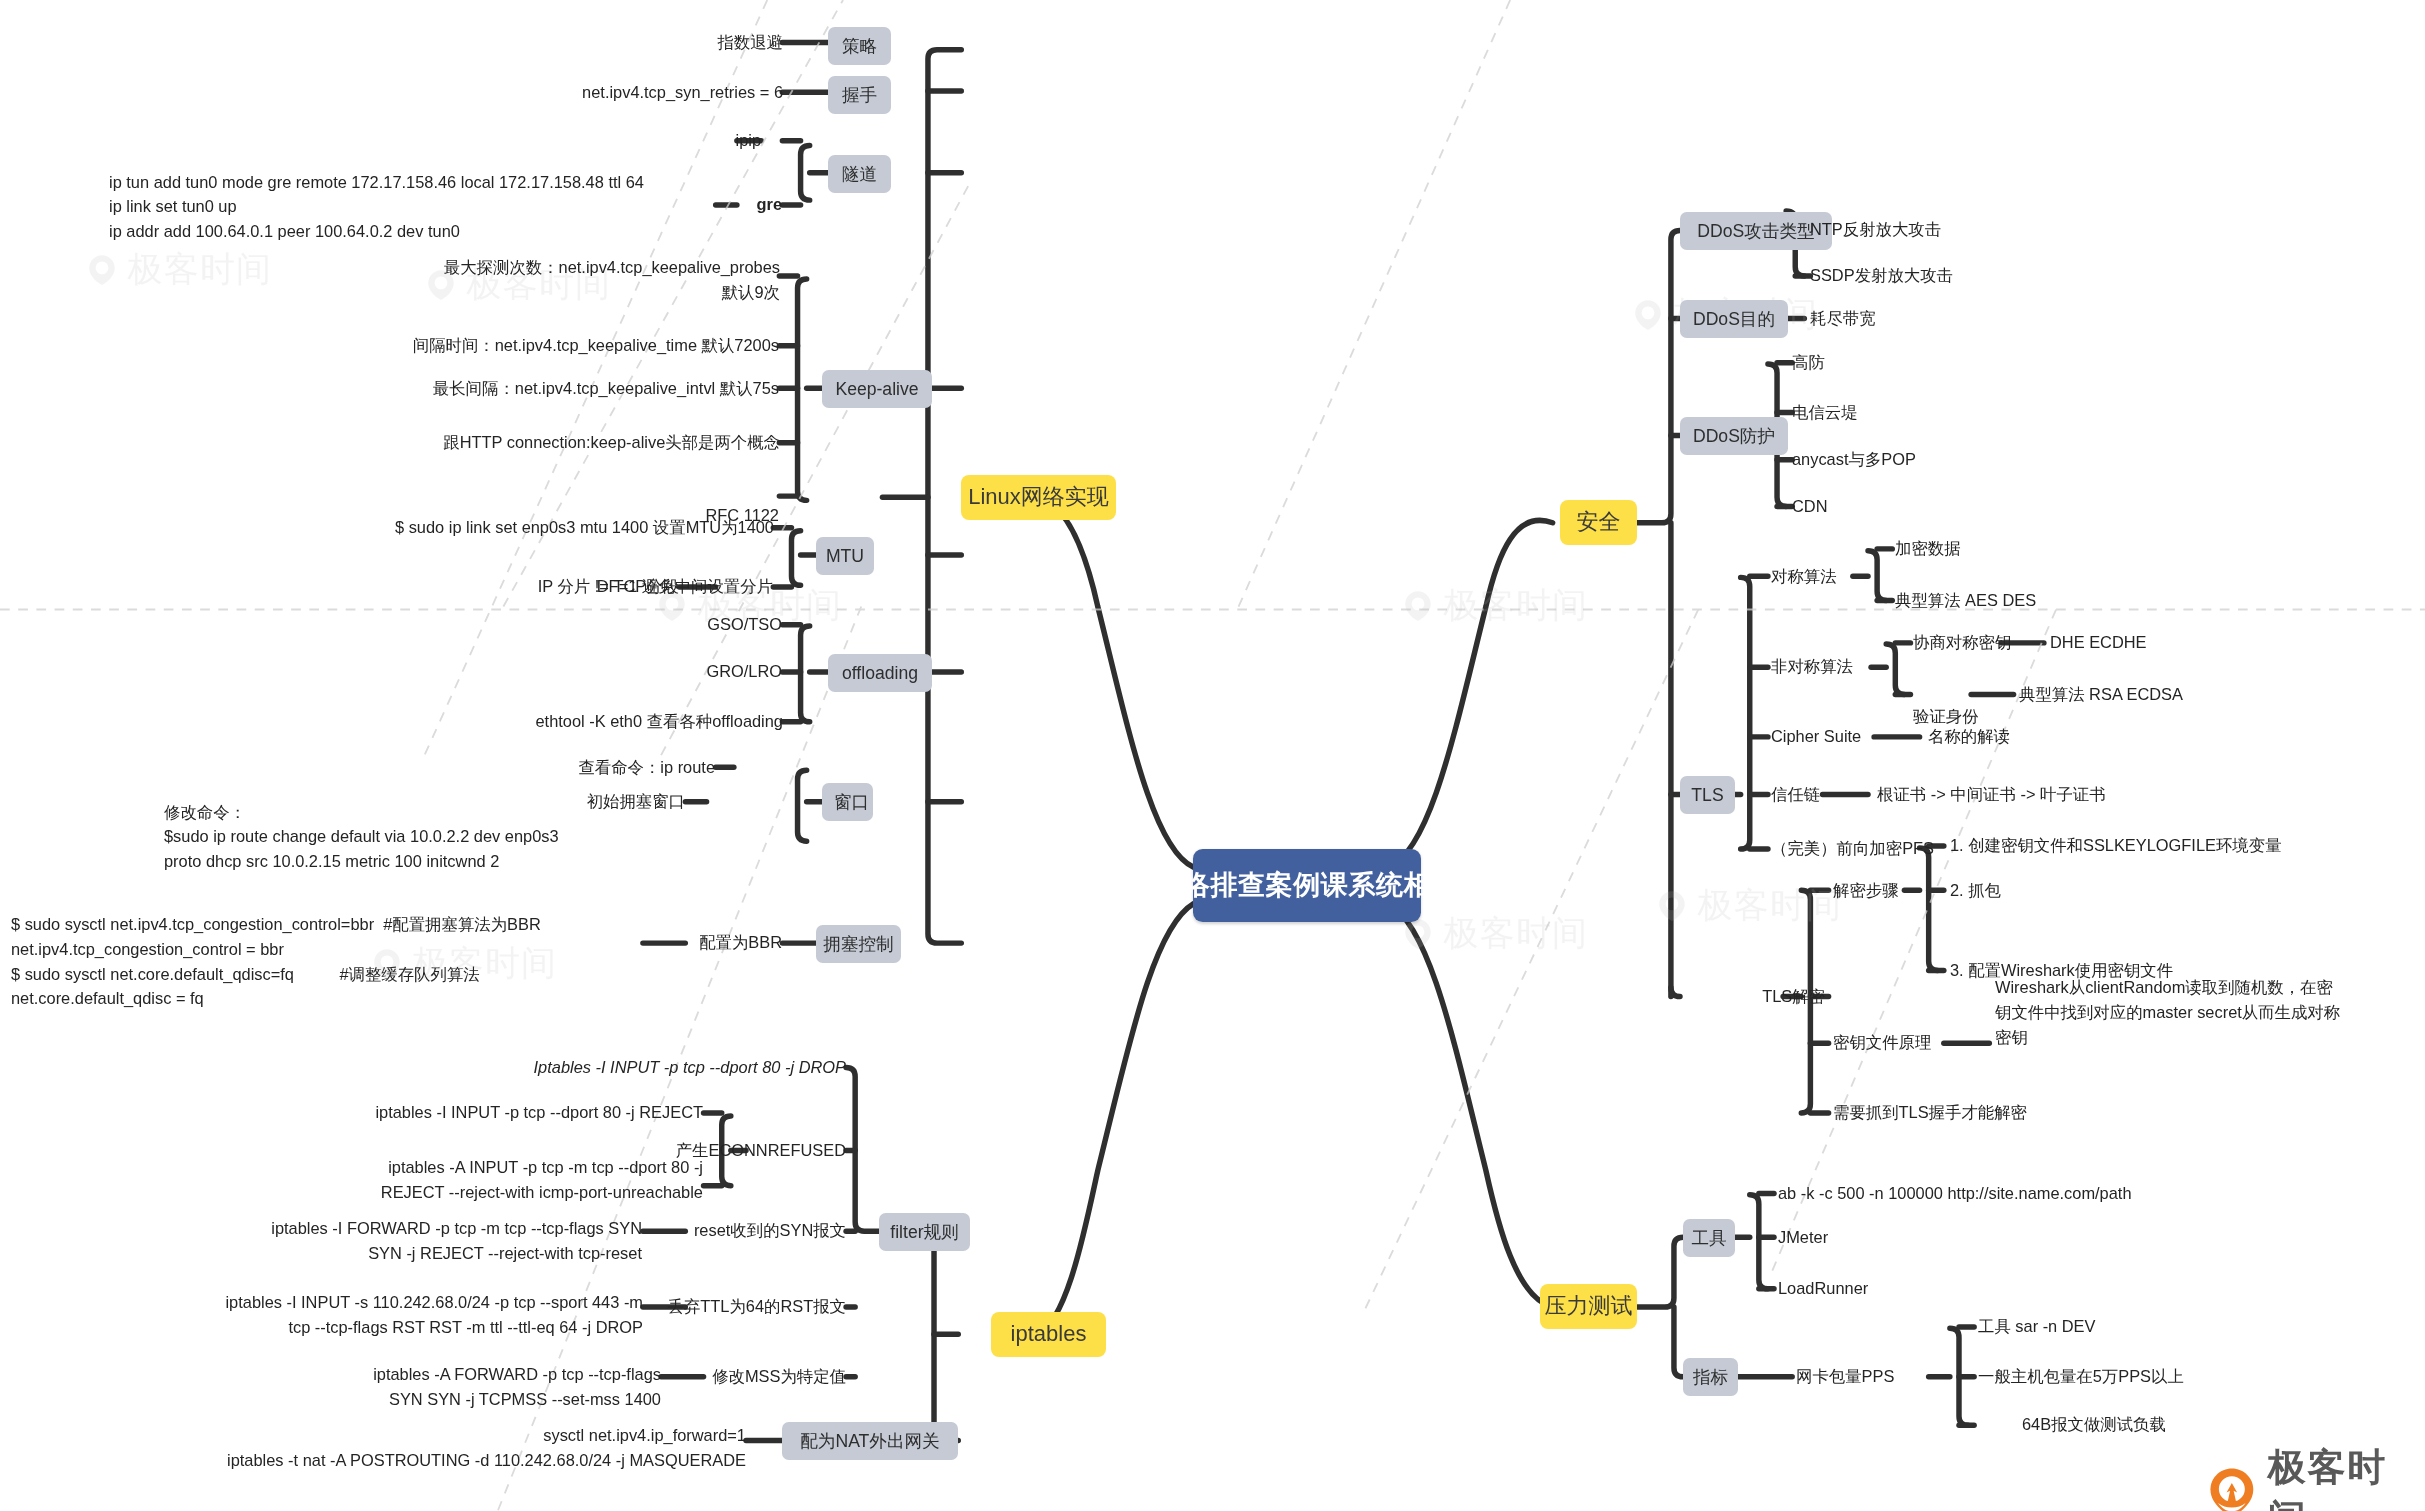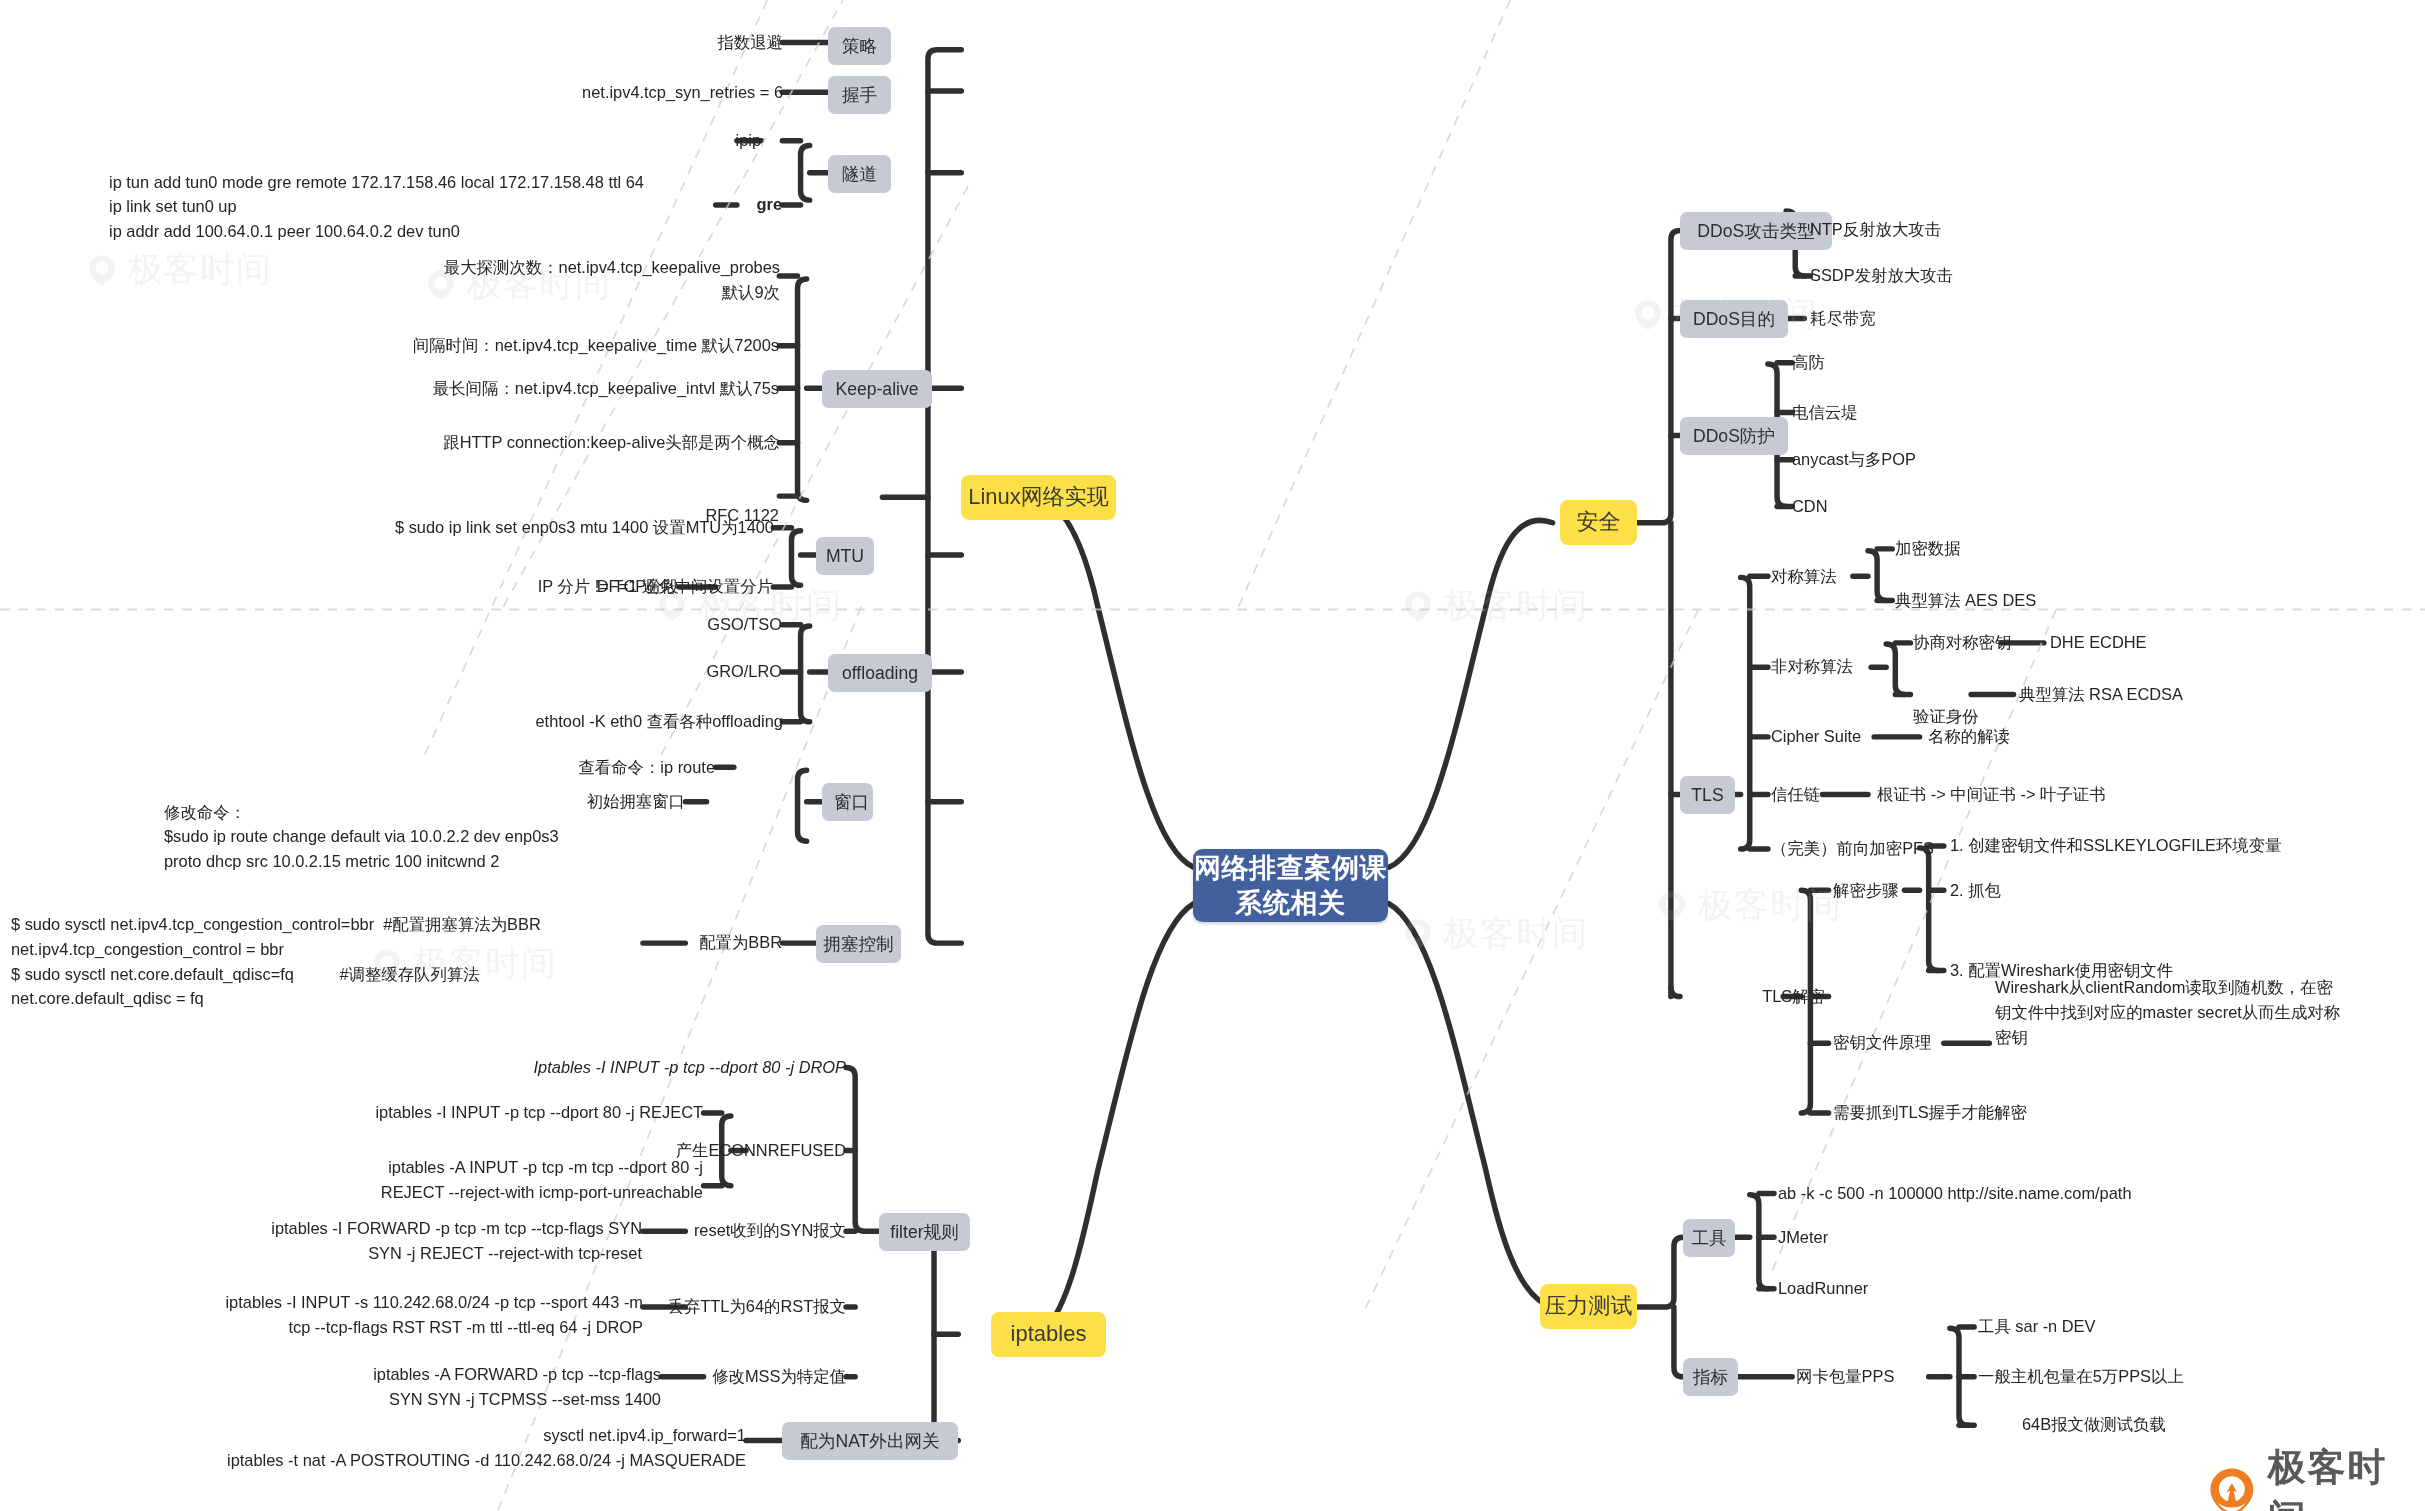--- a/index.html
+++ b/index.html
@@ -284,21 +284,21 @@
       </svg>
     <span class="wmtxt">极客时间</span>
   </div>
   <div class="wm" style="left:1401px;top:910px;">
     <svg class="wmmark" viewBox="0 0 64 64">
         <path d="M32 4C18.7 4 8 14.7 8 28c0 12 9 24 24 32 15-8 24-20 24-32C56 14.7 45.3 4 32 4zm0 12a12 12 0 110 24 12 12 0 010-24z" fill="#b9b9b9"></path>
       </svg>
     <span class="wmtxt">极客时间</span>
   </div>
 
-  <div class="node n-root" style="left:1193px;top:849px;width:195px;height:73px;flex-direction:column;">
+  <div class="node n-root" style="left:1193px;top:849px;width:228px;height:73px;flex-direction:row;">
     <span>网络排查案例课</span>
     <span>系统相关</span>
   </div>
 
   <div class="node n-l1" style="left:961px;top:475px;width:155px;height:45px;">Linux网络实现</div>
 
   <div class="node n-l1" style="left:991px;top:1312px;width:115px;height:45px;">iptables</div>
 
   <div class="node n-l1" style="left:1560px;top:500px;width:77px;height:45px;">安全</div>
 

